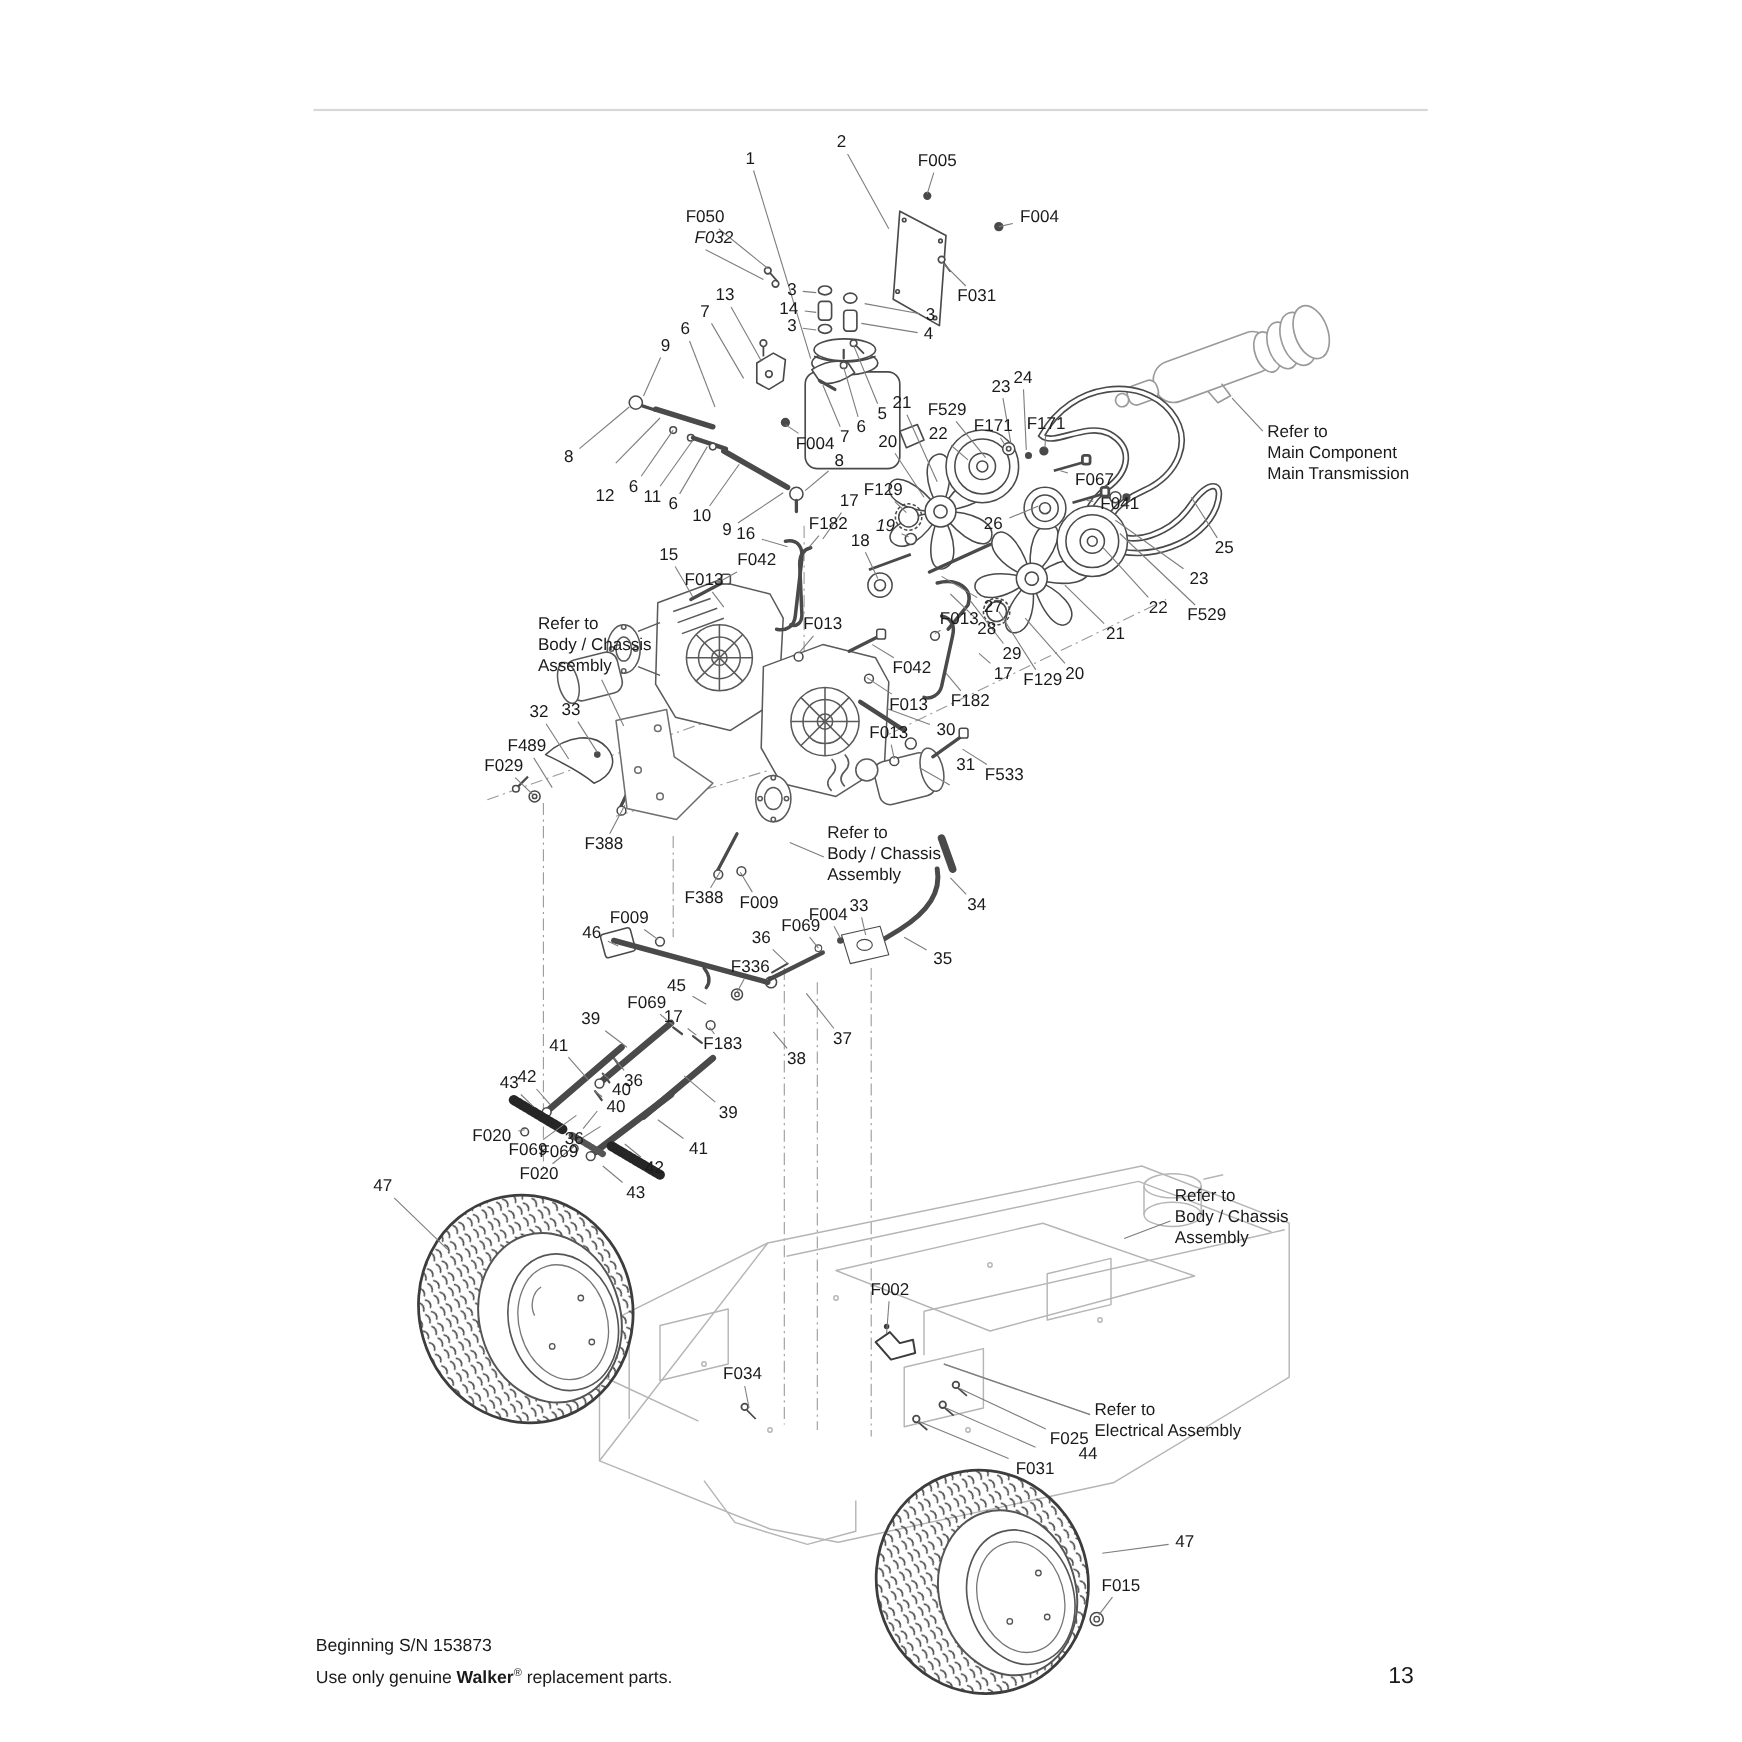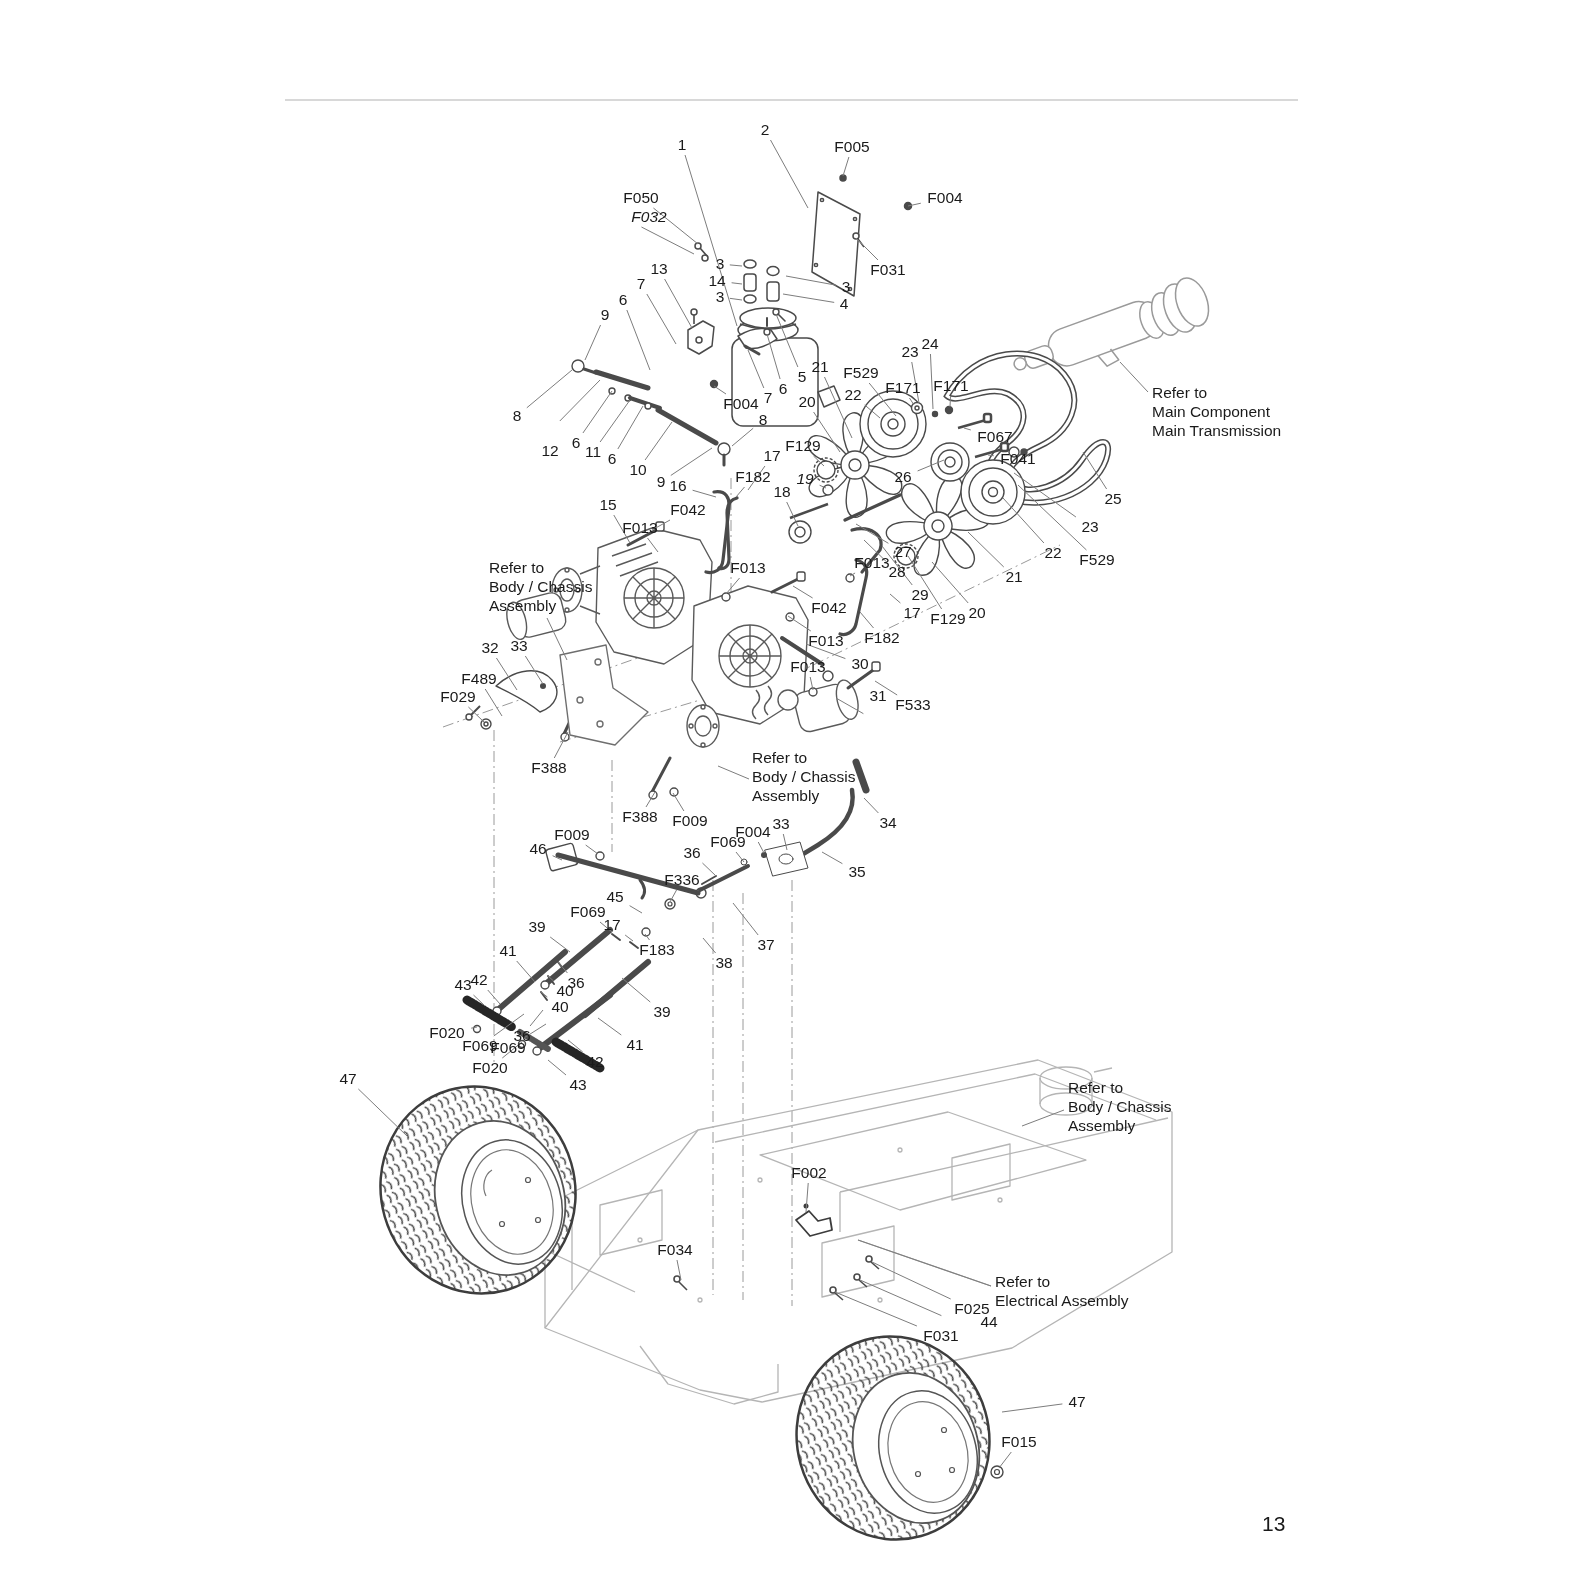--- a/index.html
+++ b/index.html
@@ -617,15 +617,19 @@
         <div>Refer to</div>
         <div>Body / Chassis</div>
         <div>Assembly</div>
       </div>
       <div class="note" style="left: 995px; top: 1272px;">
         <div>Refer to</div>
         <div>Electrical Assembly</div>
       </div>
     </div>
 
+  <div id="footer">
+    <div>Beginning S/N 153873</div>
+    <div><span>Use only genuine </span><span class="brand">Walker</span><sup>®</sup><span> replacement parts.</span></div>
+  </div>
 
   <div id="page-number">13</div>
 </div>
 
 </body></html>

